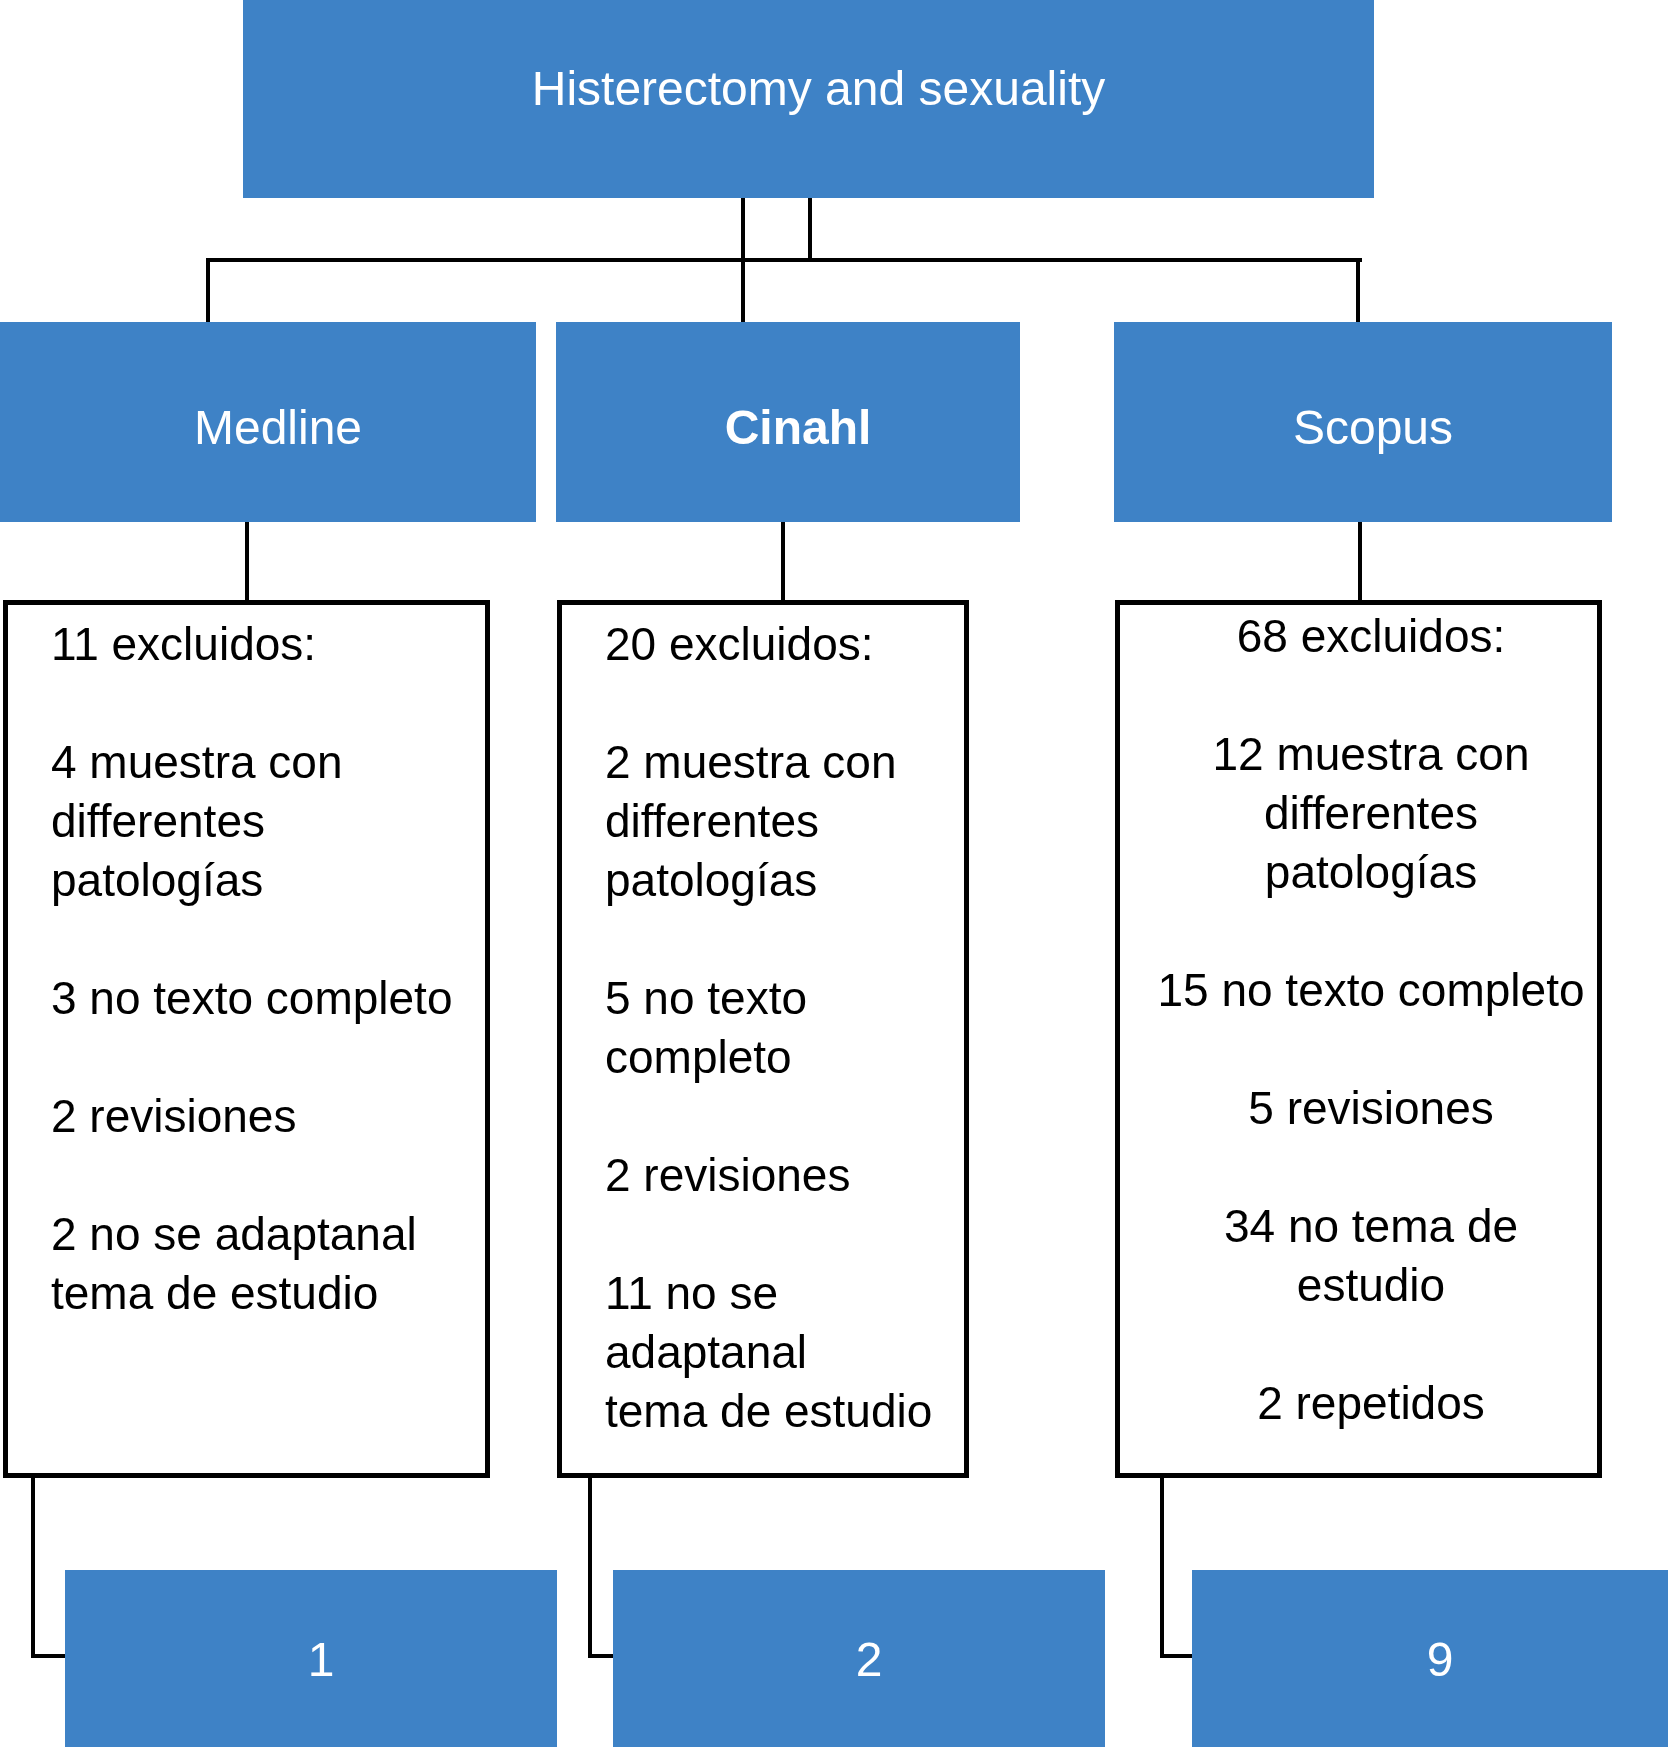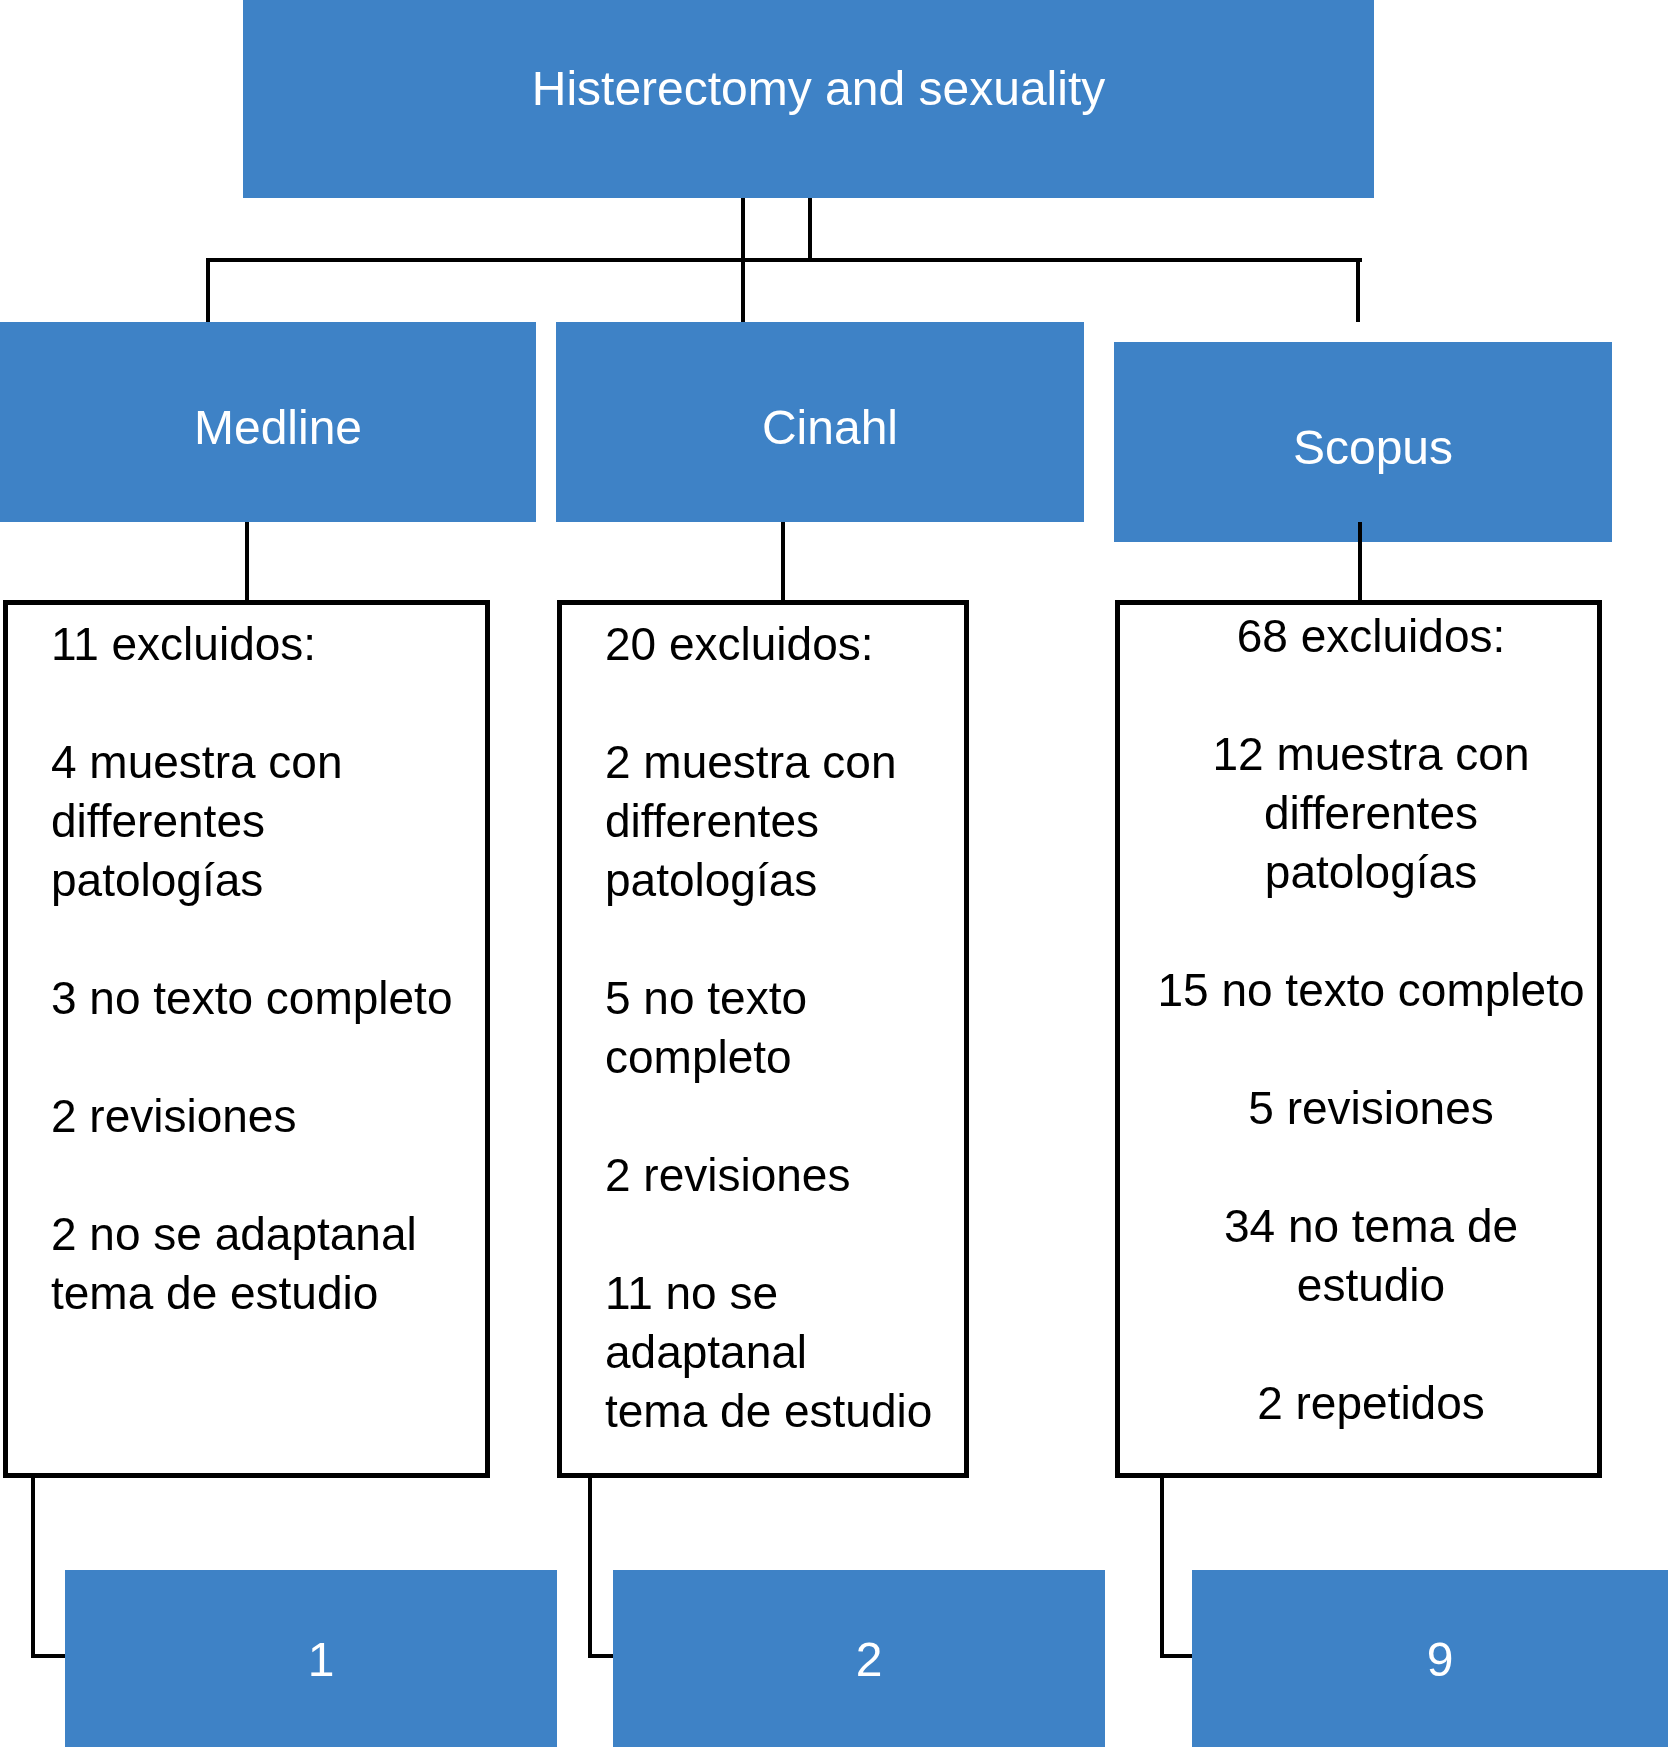--- a/index.html
+++ b/index.html
@@ -58,24 +58,24 @@
   <div class="ln" style="left: 741px; top: 198px; width: 4px; height: 64px; background: rgb(0, 0, 0);"></div>
   <div class="ln" style="left: 808px; top: 198px; width: 4px; height: 64px; background: rgb(0, 0, 0);"></div>
   <div class="ln" style="left: 206px; top: 258px; width: 1156px; height: 4px; background: rgb(0, 0, 0);"></div>
   <div class="ln" style="left: 206px; top: 262px; width: 4px; height: 60px; background: rgb(0, 0, 0);"></div>
   <div class="ln" style="left: 741px; top: 262px; width: 4px; height: 60px; background: rgb(0, 0, 0);"></div>
   <div class="ln" style="left: 1356px; top: 262px; width: 4px; height: 60px; background: rgb(0, 0, 0);"></div>
 
   <div class="node db" style="left: 0px; top: 322px; width: 536px; height: 200px; background: rgb(62, 130, 198); color: rgb(255, 255, 255);">
     <span>Medline</span>
   </div>
-  <div class="node db" style="left: 556px; top: 322px; width: 528px; height: 200px; background: rgb(62, 130, 198); color: rgb(255, 255, 255);">
+  <div class="node db" style="left: 556px; top: 322px; width: 464px; height: 200px; background: rgb(62, 130, 198); color: rgb(255, 255, 255); font-weight: bold;">
     <span>Cinahl</span>
   </div>
-  <div class="node db" style="left: 1114px; top: 322px; width: 498px; height: 200px; background: rgb(62, 130, 198); color: rgb(255, 255, 255); margin-top: 20px;">
+  <div class="node db" style="left: 1114px; top: 322px; width: 498px; height: 200px; background: rgb(62, 130, 198); color: rgb(255, 255, 255);">
     <span>Scopus</span>
   </div>
 
   <div class="ln" style="left: 245px; top: 522px; width: 4px; height: 78px; background: rgb(0, 0, 0);"></div>
   <div class="ln" style="left: 781px; top: 522px; width: 4px; height: 78px; background: rgb(0, 0, 0);"></div>
   <div class="ln" style="left: 1358px; top: 522px; width: 4px; height: 78px; background: rgb(0, 0, 0);"></div>
 
   <div class="exclbox pad-std" style="left: 3px; top: 600px; width: 487px; height: 878px; border-color: rgb(0, 0, 0);">
     <div class="excltext">11 excluidos:
 

